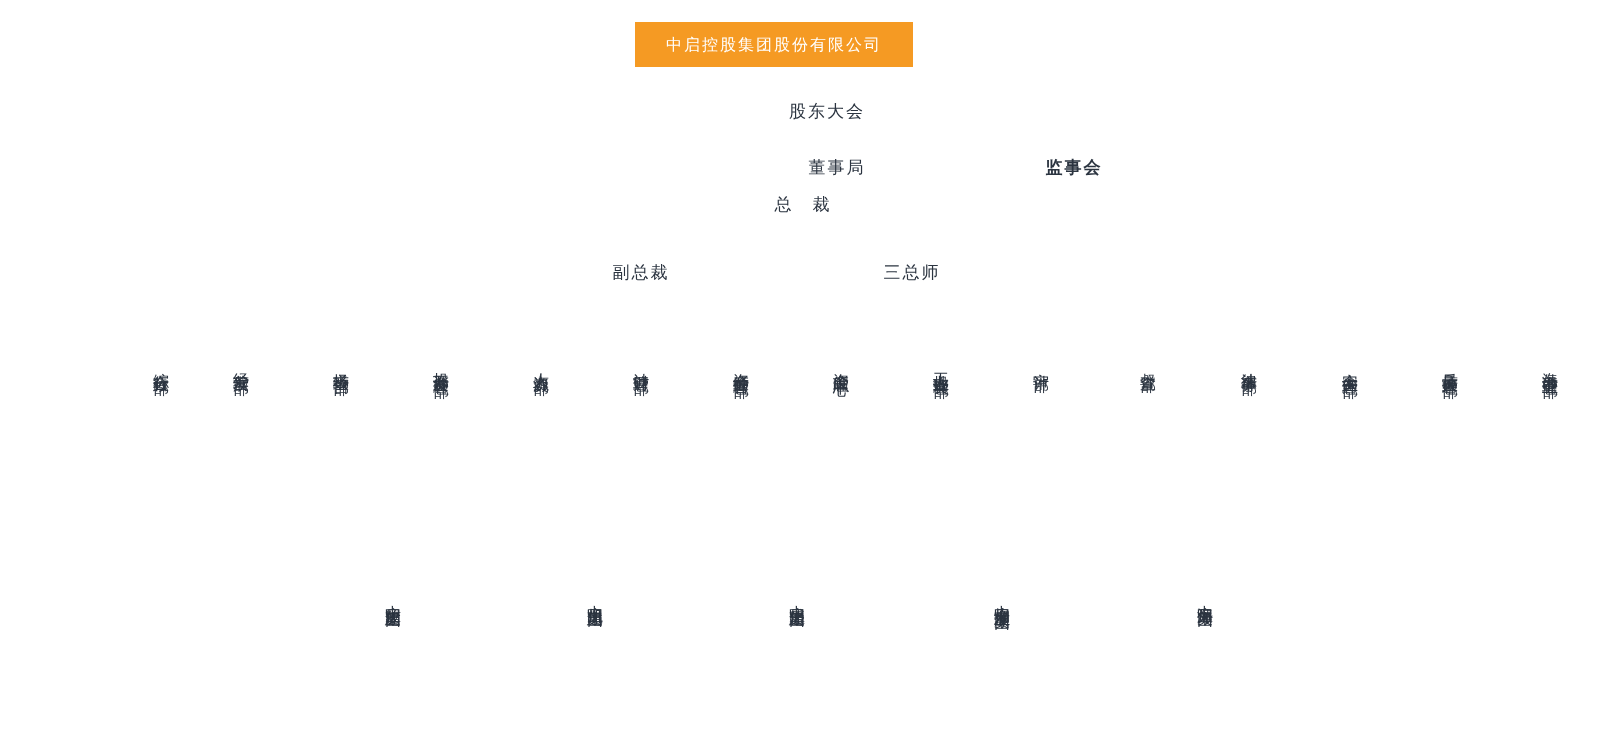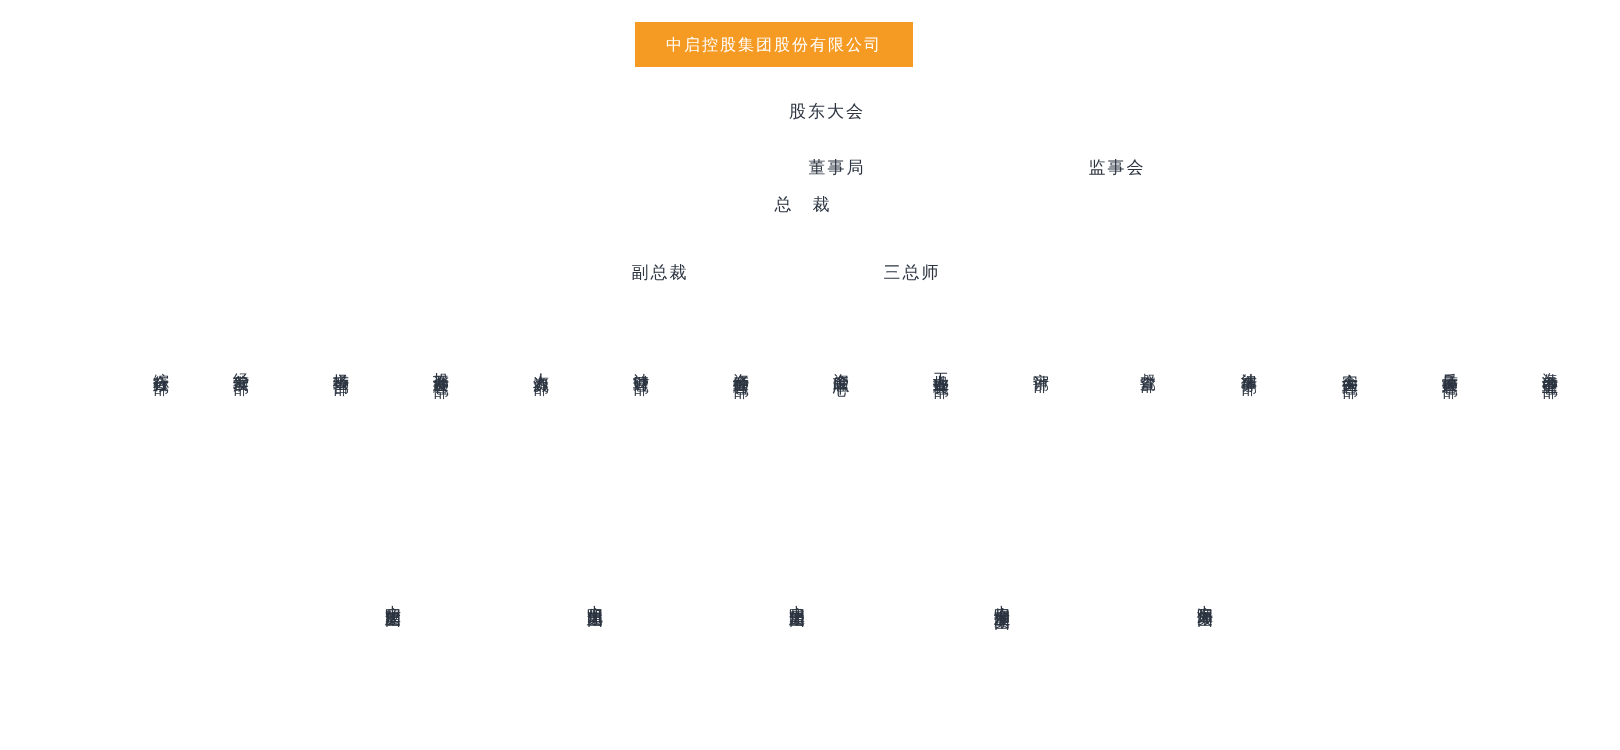--- a/index.html
+++ b/index.html
@@ -58,25 +58,25 @@
 <div class="canvas">
 
   <div class="title-box">
     <span>中启控股集团股份有限公司</span>
   </div>
 
   <div class="hnode" style="left:827px; top:102px;">股东大会</div>
 
   <div class="hnode" style="left:801px; top:158px;margin-left:36px;">董事局</div>
 
-  <div class="hnode" style="left:1117px; top:158px;">监事会</div>
+  <div class="hnode" style="left:1074px; top:158px;font-weight:bold;">监事会</div>
 
   <div class="hnode" style="left:803px; top:195px;">总　裁</div>
 
-  <div class="hnode" style="left:641px; top:263px;margin-left:19px;">副总裁</div>
+  <div class="hnode" style="left:641px; top:263px;">副总裁</div>
 
   <div class="hnode" style="left:912px; top:263px;">三总师</div>
 
   <div class="vnode dept" style="left:161px;">综合行政部</div>
   <div class="vnode dept" style="left:241px;">经营发展部</div>
   <div class="vnode dept" style="left:341px;">市场经营部</div>
   <div class="vnode dept" style="left:441px;">投资开发管理部</div>
   <div class="vnode dept" style="left:541px;">人力资源部</div>
   <div class="vnode dept" style="left:641px;">计财管理部</div>
   <div class="vnode dept" style="left:741px;">资产经营管理部</div>

